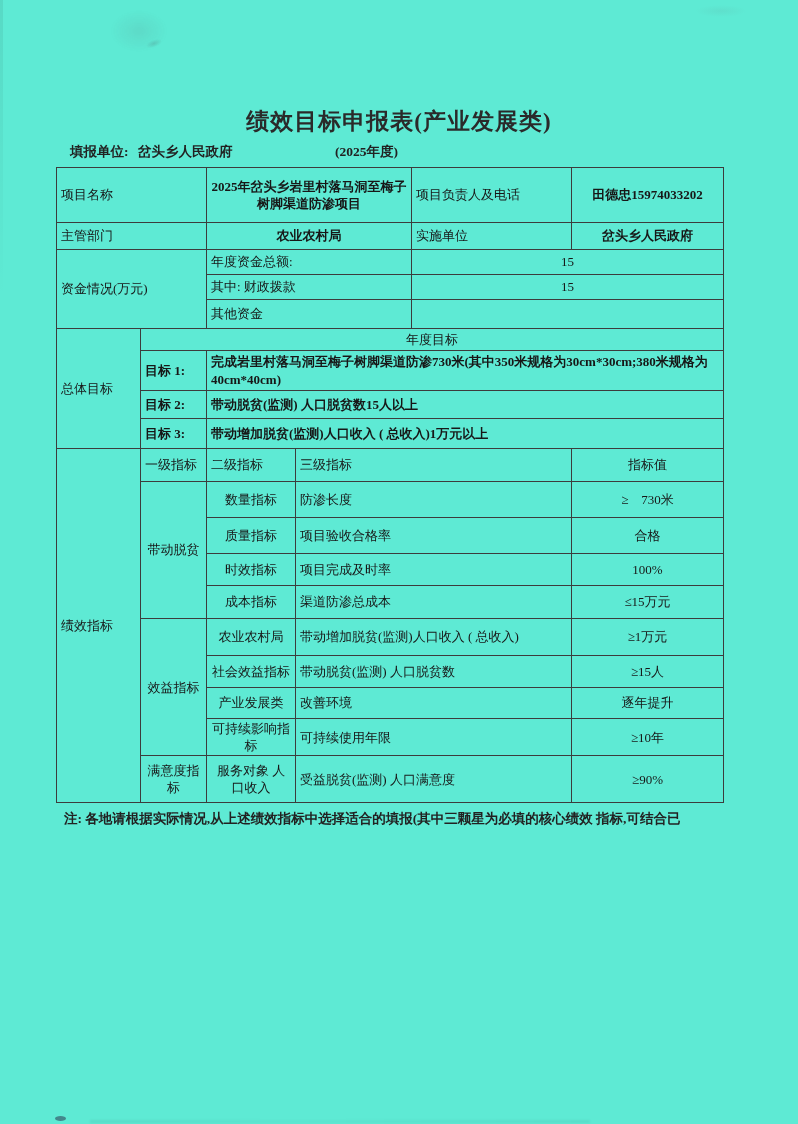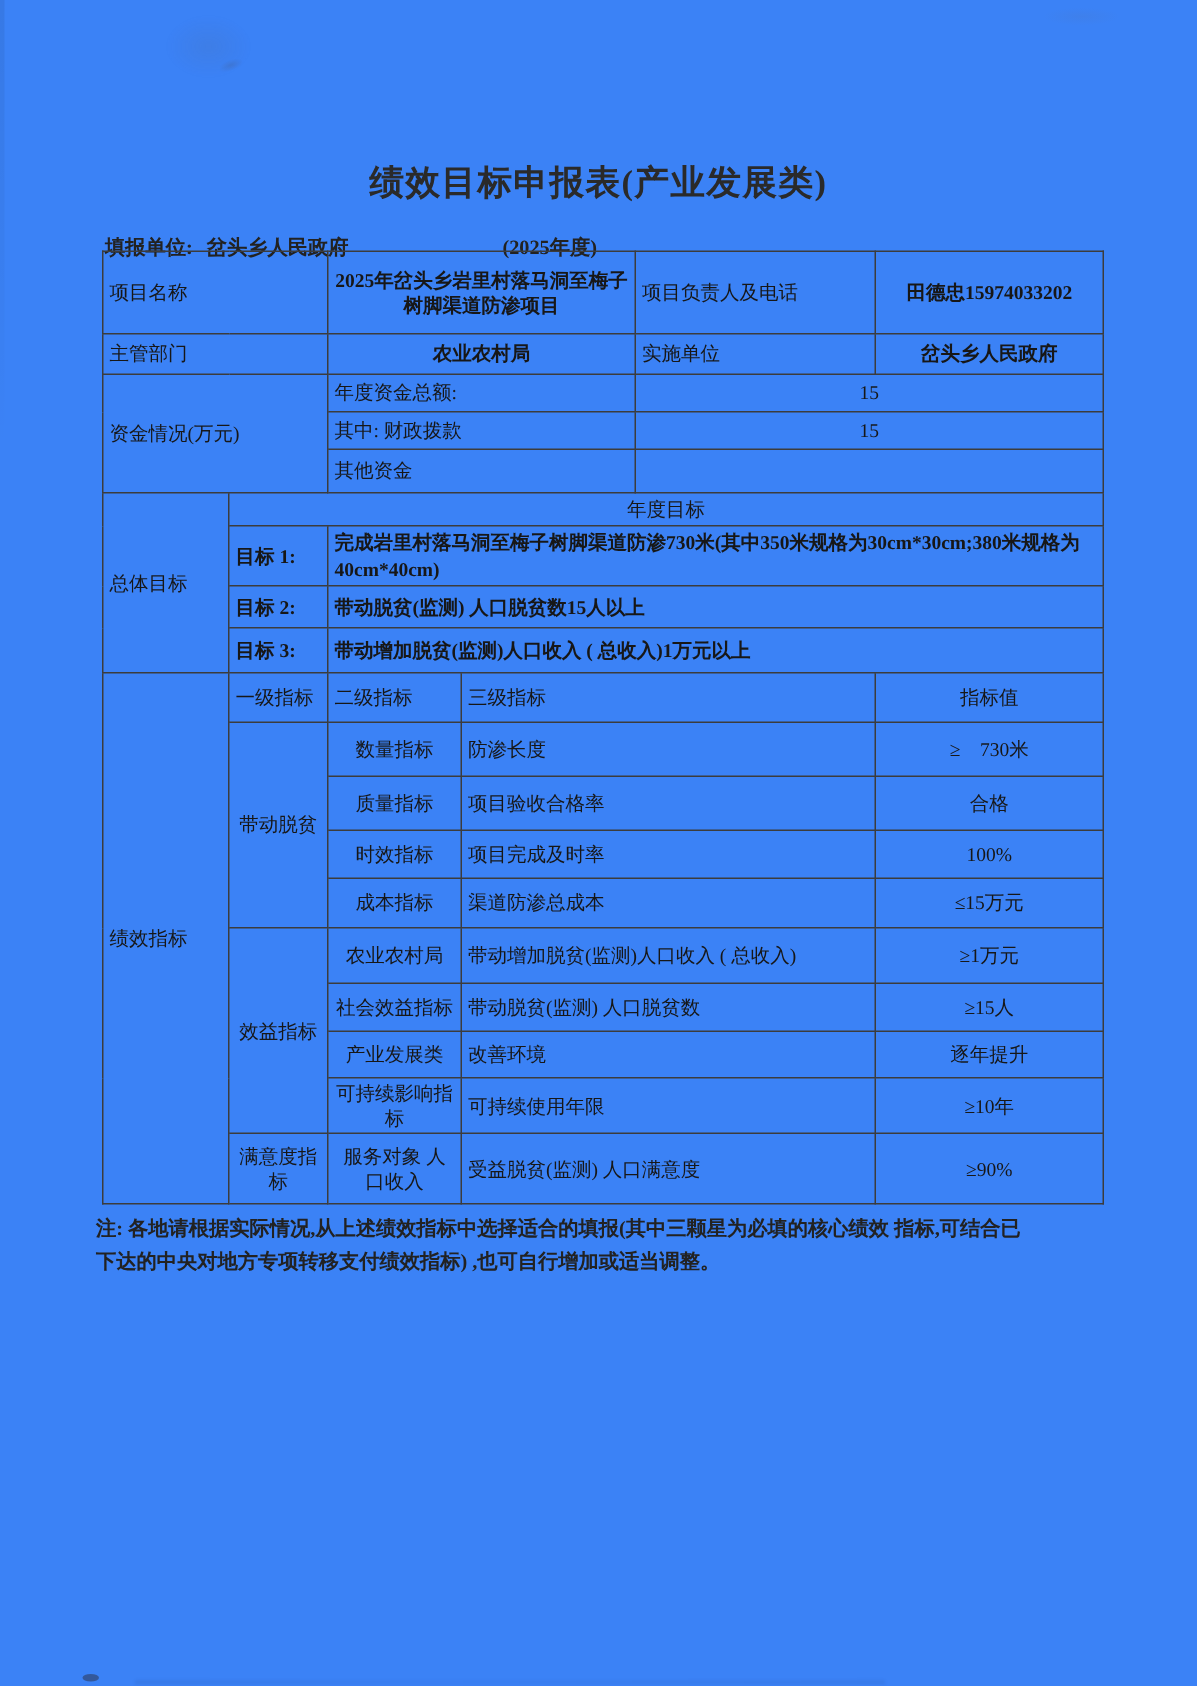--- a/index.html
+++ b/index.html
@@ -1,35 +1,35 @@
 <!DOCTYPE html>
 <html><head>
 <meta charset="utf-8">
 <style>
   html,body{margin:0;padding:0;background:#e8e8e8;}
   .page{
     position:relative;
     width:798px;height:1124px;
-    background:#3b82f6;
+    background:#5eead4;
     overflow:hidden;
     font-family:"Liberation Serif","DejaVu Serif",serif;
     color:#1a1a1a;
   }
   .doc-title{
     position:absolute;left:0;top:106px;width:100%;
     text-align:center;font-size:23px;font-weight:bold;
     letter-spacing:1px;color:#2a2a2a;
   }
   .meta-line{
-    position:absolute;left:70px;top:156px;width:660px;
+    position:absolute;left:70px;top:143px;width:660px;
     font-size:13.5px;font-weight:bold;color:#222;
   }
   .meta-year{position:absolute;left:230px;top:0;margin-left:35px;}
   table.form{
-    position:absolute;left:68px;top:167px;
+    position:absolute;left:56px;top:167px;
     width:667px;border-collapse:collapse;table-layout:fixed;
   }
   table.form td{
     border:1px solid #3c3c3c;
     font-size:13px;line-height:1.32;
     padding:1px 4px;vertical-align:middle;
     overflow:hidden;color:#171717;
   }
   td.lft{text-align:left;padding-left:7px;}
   td.ctr{text-align:center;}
@@ -188,16 +188,15 @@
         <td class="ctr">满意度指标</td>
         <td class="ctr">服务对象 人口收入</td>
         <td colspan="2" class="lft">受益脱贫(监测) 人口满意度</td>
         <td class="ctr">≥90%</td>
       </tr>
     </tbody>
   </table>
 
   <div class="footnote">
     <div>注: 各地请根据实际情况,从上述绩效指标中选择适合的填报(其中三颗星为必填的核心绩效 指标,可结合已</div>
-    <div>下达的中央对地方专项转移支付绩效指标) ,也可自行增加或适当调整。</div>
   </div>
 
 </div>
 
 </body></html>

